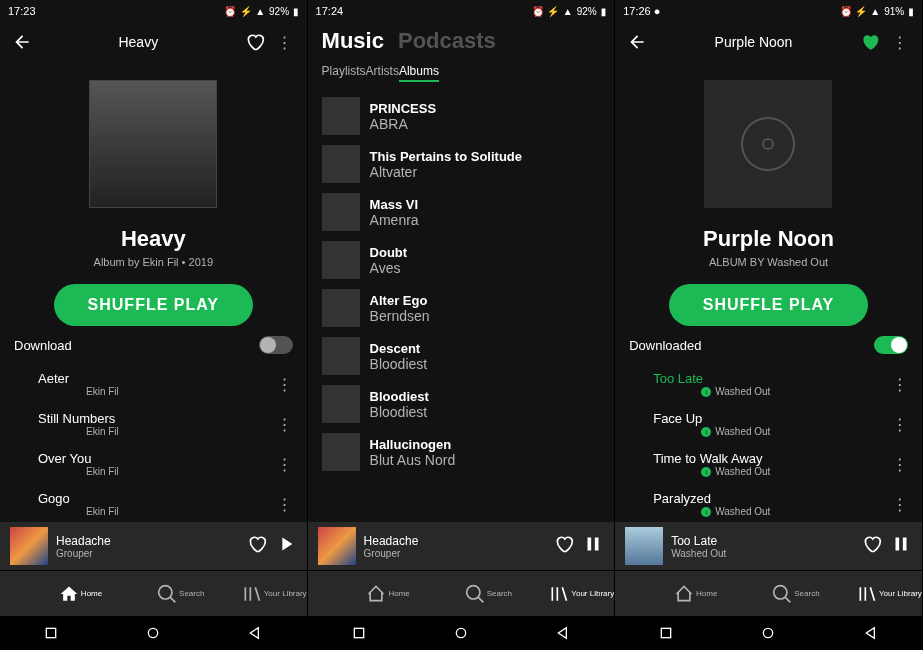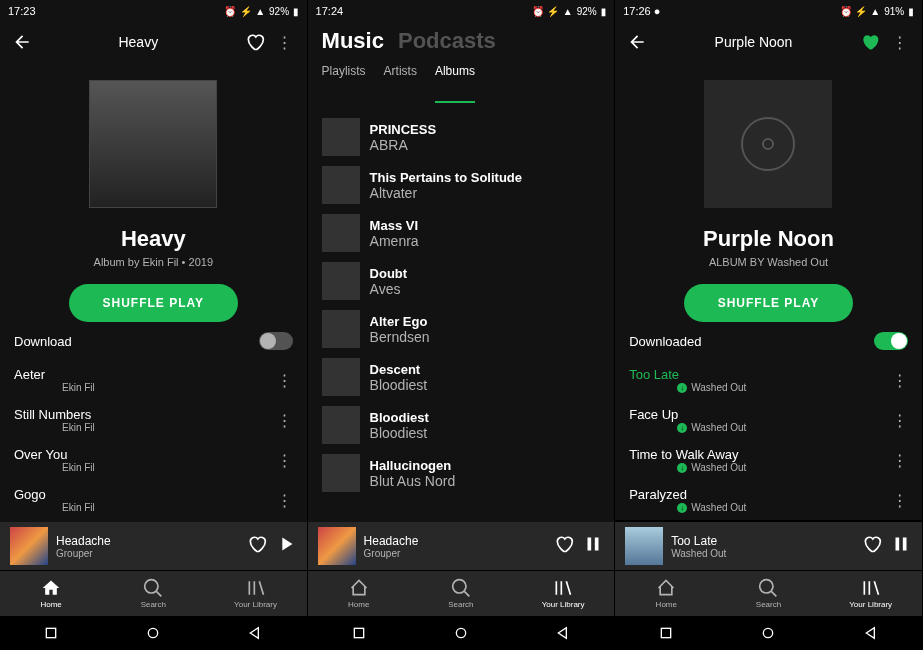--- a/index.html
+++ b/index.html
@@ -8,49 +8,49 @@
 .status-bar { height: 22px; display: flex; justify-content: space-between; align-items: center; padding: 0 8px; font-size: 11px; color: #fff; gap: 10px; }
 .status-icons { display: flex; align-items: center; gap: 4px; font-size: 10px; }
 .header { height: 40px; display: flex; align-items: center; padding: 0 12px; gap: 10px; }
 .header .title { flex: 1; text-align: center; font-size: 14px; font-weight: 500; }
 .header .icon { width: 20px; height: 20px; display: flex; align-items: center; justify-content: center; }
 .content { flex: 1; overflow: hidden; display: flex; flex-direction: column; }
 .album-art-wrap { display: flex; justify-content: center; margin-top: 18px; }
 .album-art { width: 128px; height: 128px; background: #333; border: 1px solid #444; }
 .album-title { text-align: center; font-size: 22px; font-weight: 700; margin-top: 18px; }
 .album-sub { text-align: center; font-size: 11px; color: #b3b3b3; margin-top: 4px; }
-.shuffle-btn { background: #1db954; color: #fff; font-size: 12px; font-weight: 700; letter-spacing: 1px; border-radius: 22px; padding: 12px 34px; margin: 16px auto 0; width: fit-content; cursor: pointer; }
+.shuffle-btn { background: #1db954; color: #fff; font-size: 16px; font-weight: 700; letter-spacing: 1px; border-radius: 22px; padding: 12px 34px; margin: 16px auto 0; width: fit-content; cursor: pointer; }
 .dl-row { display: flex; align-items: center; justify-content: space-between; padding: 10px 14px; font-size: 13px; }
 .toggle { width: 34px; height: 18px; background: #535353; border-radius: 9px; position: relative; }
 .toggle::after { content: ''; width: 16px; height: 16px; background: #b3b3b3; border-radius: 50%; position: absolute; top: 1px; left: 1px; }
 .toggle.on { background: #1db954; }
 .toggle.on::after { background: #fff; left: 17px; }
-.track { display: flex; align-items: center; justify-content: space-between; padding: 7px 14px; }
+.track { display: flex; align-items: center; justify-content: space-between; padding: 7px 14px; margin-left: 24px; }
 .track .txt { display: flex; flex-direction: column; }
 .track .name { font-size: 13px; color: #fff; }
 .track .name.g { color: #1db954; }
 .track .artist { font-size: 10px; color: #b3b3b3; display: flex; align-items: center; gap: 4px; padding-left: 48px; }
 .dot-dl { width: 10px; height: 10px; background: #1db954; border-radius: 50%; display: inline-flex; align-items: center; justify-content: center; font-size: 7px; color: #000; }
 .more-v { font-size: 16px; color: #b3b3b3; }
 .track.cut { opacity: 0.5; }
 .np-bar { height: 48px; background: #282828; display: flex; align-items: center; padding: 0 10px; gap: 8px; }
 .np-thumb { width: 38px; height: 38px; background: linear-gradient(135deg,#c44,#e94,#248); }
 .np-txt { flex: 1; display: flex; flex-direction: column; }
 .np-title { font-size: 12px; font-weight: 400; }
 .np-artist { font-size: 10px; color: #b3b3b3; }
 .bottom-nav { height: 46px; background: #282828; border-top: 1px solid #000; display: flex; }
-.nav-item { flex: 1; display: flex; flex-direction: column; align-items: center; justify-content: center; gap: 2px; font-size: 8px; color: #b3b3b3; }
+.nav-item { flex: 1; display: flex; align-items: center; justify-content: flex-end; gap: 2px; font-size: 8px; color: #b3b3b3; }
 .nav-item.active { color: #fff; }
 .nav-item svg { width: 20px; height: 20px; }
 .sys-nav { height: 34px; background: #000; display: flex; align-items: center; justify-content: space-around; }
 .sys-nav .b { width: 16px; height: 16px; }
 .lib-head { padding: 6px 14px; display: flex; gap: 14px; font-size: 22px; font-weight: 700; }
 .lib-head .dim { color: #535353; }
-.lib-tabs { padding: 4px 14px 10px; display: flex; gap: 18px; font-size: 12px; color: #b3b3b3; }
-.lib-tabs .active { color: #fff; border-bottom: 2px solid #1db954; padding-bottom: 23px; }
+.lib-tabs { padding: 4px 14px 10px; display: flex; font-size: 12px; color: #b3b3b3; }
+.lib-tabs .active { color: #fff; border-bottom: 2px solid #1db954; padding-bottom: 2px; }
 .alb-row { display: flex; align-items: center; gap: 10px; padding: 5px 14px; }
 .alb-thumb { width: 38px; height: 38px; background: #333; }
 .alb-txt { display: flex; flex-direction: column; }
 .alb-name { font-size: 13px; font-weight: 600; }
 .alb-artist { font-size: 14px; color: #b3b3b3; }
 .disc-art { width: 128px; height: 128px; background: #282828; display: flex; align-items: center; justify-content: center; }
 .disc { width: 54px; height: 54px; border: 2px solid #535353; border-radius: 50%; display: flex; align-items: center; justify-content: center; }
 .disc::after { content: ''; width: 8px; height: 8px; border: 2px solid #535353; border-radius: 50%; }
 .banner { background: #000; color: #b3b3b3; font-size: 10px; text-align: center; padding: 3px; }
 svg { fill: currentColor; }

